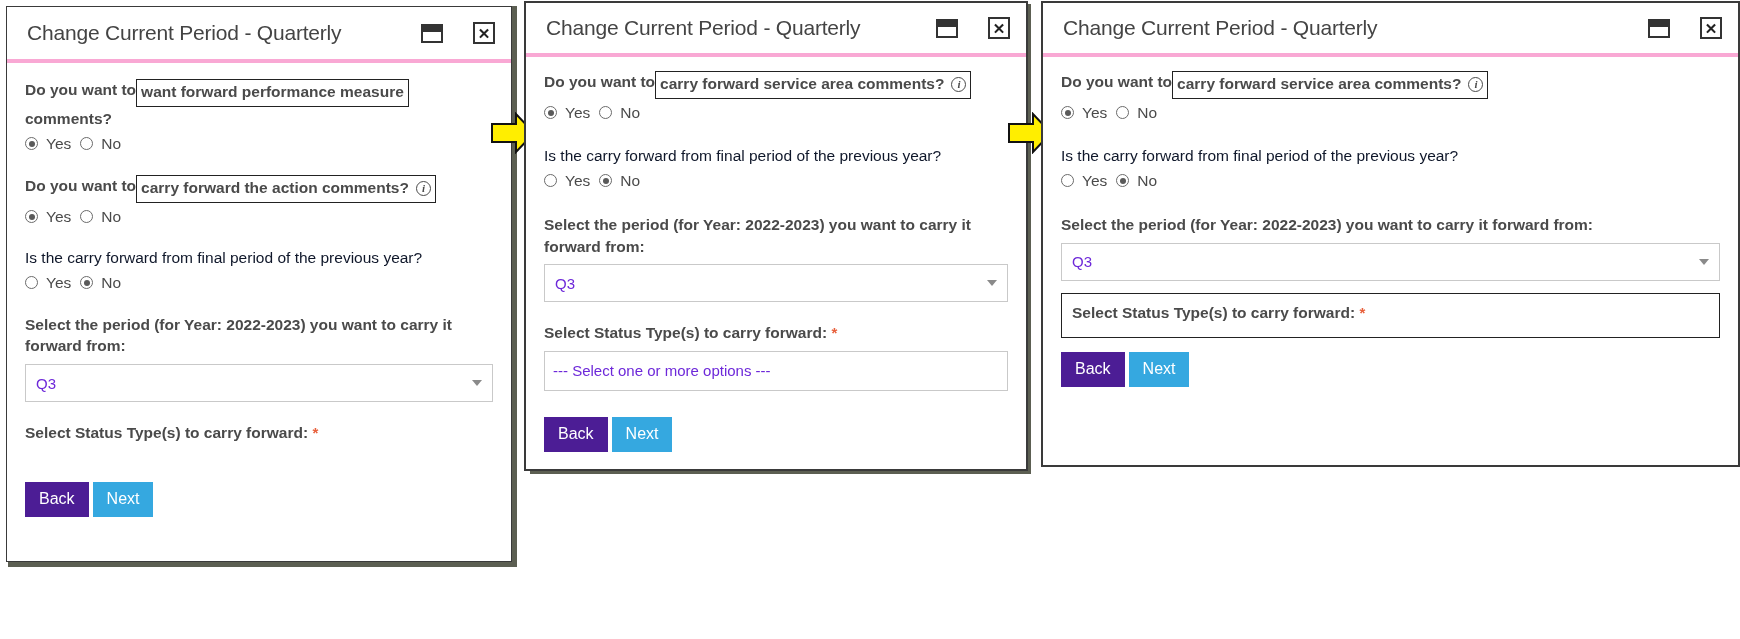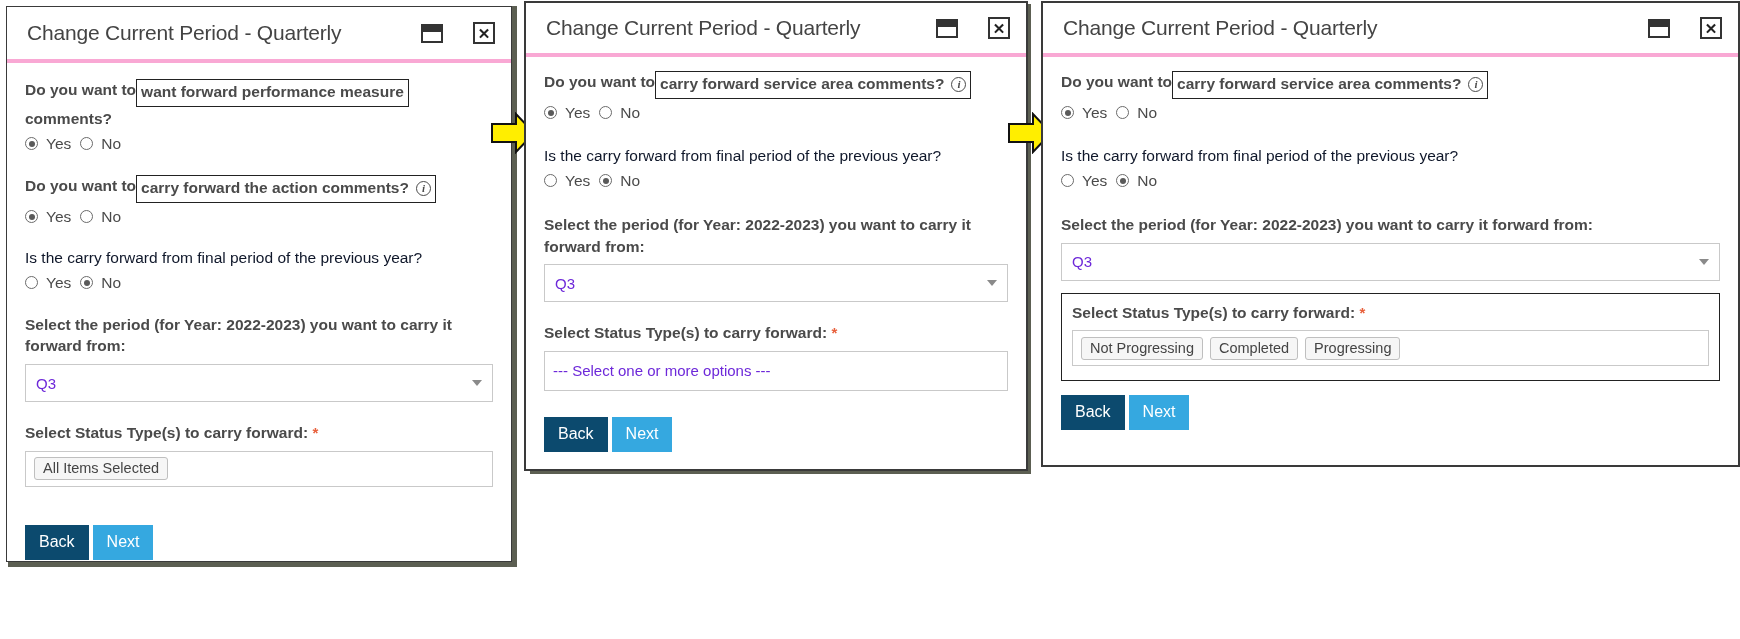--- a/index.html
+++ b/index.html
@@ -238,21 +238,21 @@
     margin-top: 18px;
   }
   .btn {
     border: none;
     font-size: 16px;
     padding: 9px 14px 10px 14px;
     cursor: pointer;
     font-family: "Liberation Sans", sans-serif;
     line-height: 1;
   }
-  .btn-back { background: #0c4a6e; color: #ffffff; }
+  .btn-back { background: #4c1d95; color: #ffffff; }
   .btn-next { background: #35a8e0; color: #ffffff; }
 
   
   .arrow {
     position: absolute;
     width: 46px;
     height: 42px;
   }
   .arrow svg { display: block; }
 </style>
@@ -335,23 +335,20 @@
           <span>Q3</span>
           <span class="caret"></span>
         </div>
       </div>
 
       <div style="margin-top:20px;">
         <div class="field-label">
           <span>Select Status Type(s) to carry forward:</span>
           <span class="req-star">*</span>
         </div>
-        <div class="multi-box">
-          <span class="chip">All Items Selected</span>
-        </div>
       </div>
 
       <div class="btn-row" style="margin-top:38px;">
         <button class="btn btn-back">Back</button>
         <button class="btn btn-next">Next</button>
       </div>
 
     </div>
   </div>
 
@@ -492,25 +489,20 @@
           <span>Q3</span>
           <span class="caret"></span>
         </div>
       </div>
 
       <div class="outlined-group" style="margin-top:12px;">
         <div class="field-label">
           <span>Select Status Type(s) to carry forward:</span>
           <span class="req-star">*</span>
         </div>
-        <div class="multi-box">
-          <span class="chip">Not Progressing</span>
-          <span class="chip">Completed</span>
-          <span class="chip">Progressing</span>
-        </div>
       </div>
 
       <div class="btn-row" style="margin-top:14px;">
         <button class="btn btn-back">Back</button>
         <button class="btn btn-next">Next</button>
       </div>
 
     </div>
   </div>
 

